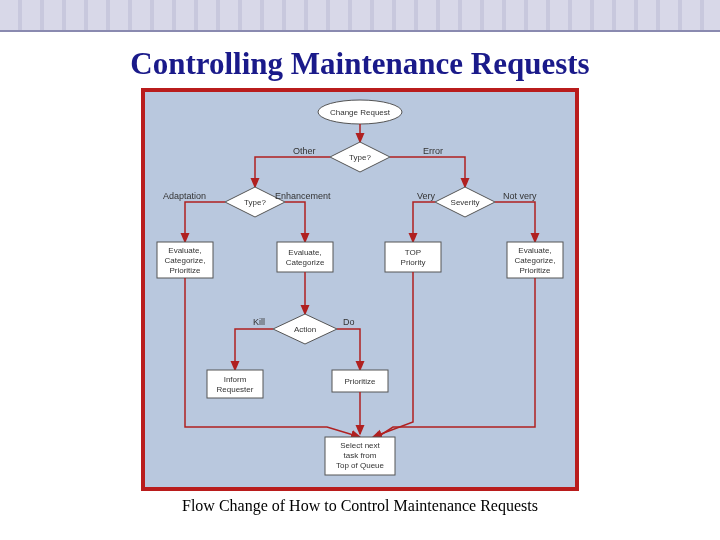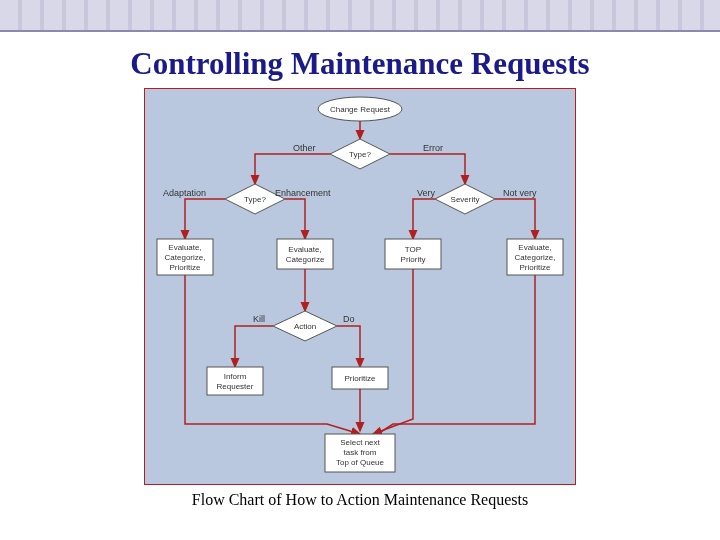--- a/index.html
+++ b/index.html
@@ -1,19 +1,19 @@
 <!DOCTYPE html>
 <html><head>
 <meta charset="utf-8">
 <style>
   html,body{margin:0;padding:0;width:720px;height:540px;background:#fff;font-family:Georgia,'Times New Roman',serif;color:#000}
   .top-border{height:30px;background-image:repeating-linear-gradient(90deg,#d8d8e8 0 18px,#c8c8dd 18px 22px);border-bottom:2px solid #8a8ab0}
   .title{font-size:31px;color:#1a1a8a;text-align:center;margin:14px 0 6px;font-family:Georgia,serif}
   .caption{font-size:16px;color:#000;text-align:center;margin-top:6px;font-family:'Times New Roman',serif}
-  .diagram-wrap{width:430px;height:395px;margin:0 auto;background:#b9c8de;position:relative;border:1px solid #b91c1c}
+  .diagram-wrap{width:430px;height:395px;margin:0 auto;background:#b9c8de;position:relative;border:4px solid #b91c1c}
   svg{position:absolute;top:0;left:0}
   .box{fill:#fff;stroke:#555;stroke-width:1}
   .diamond{fill:#fff;stroke:#555;stroke-width:1}
   .ellipse{fill:#fff;stroke:#555;stroke-width:1}
   .arrow{stroke:#b02020;stroke-width:1.5;fill:none;marker-end:url(#ah)}
   .lbl{font:9px Arial,Helvetica,sans-serif;fill:#333}
   .nlbl{font:8px Arial,Helvetica,sans-serif;fill:#333;text-anchor:middle}
 </style>
 </head>
 <body>
@@ -98,13 +98,13 @@
 
   <polyline class="arrow" points="390,186 390,335 248,335 228,348"></polyline>
 
   <rect class="box" x="180" y="345" width="70" height="38"></rect>
   <text class="nlbl" x="215" y="356">Select next</text>
   <text class="nlbl" x="215" y="366">task from</text>
   <text class="nlbl" x="215" y="376">Top of Queue</text>
 </svg>
 </div>
 
-<div class="caption">Flow Chart of How to Action Maintenance Requests</div>
+<div class="caption">Flow Change of How to Control Maintenance Requests</div>
 
 </body></html>

